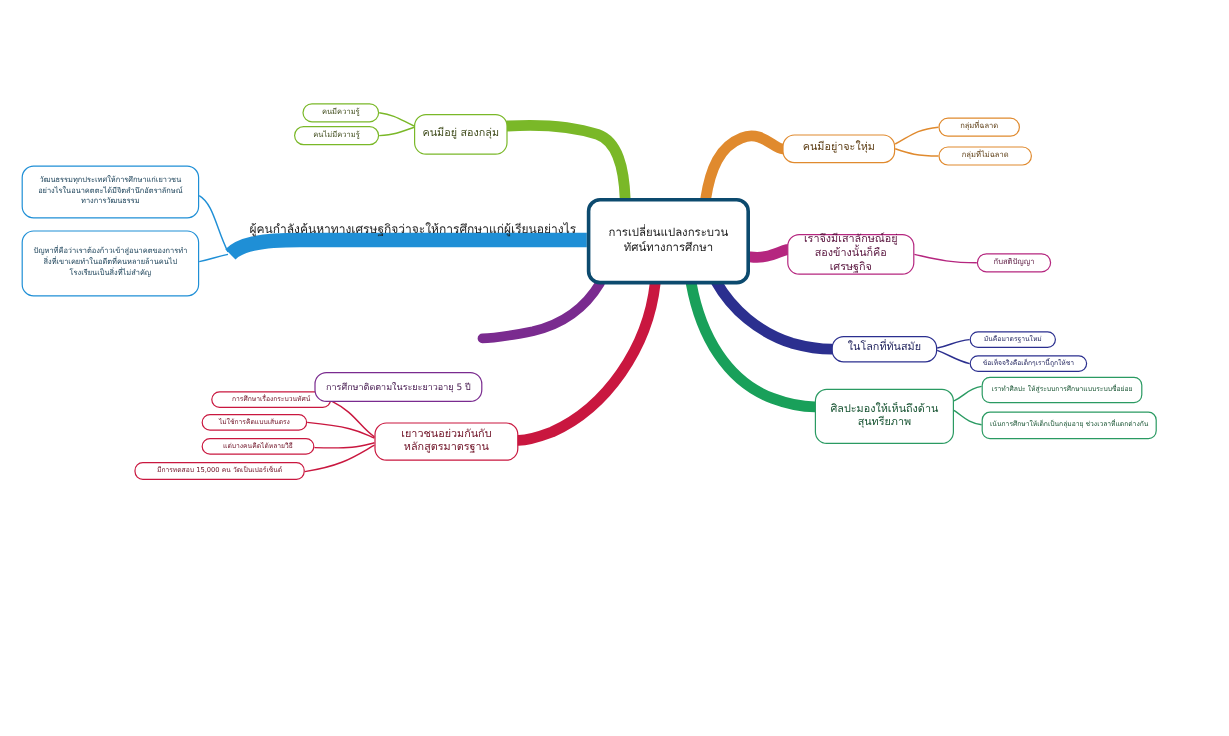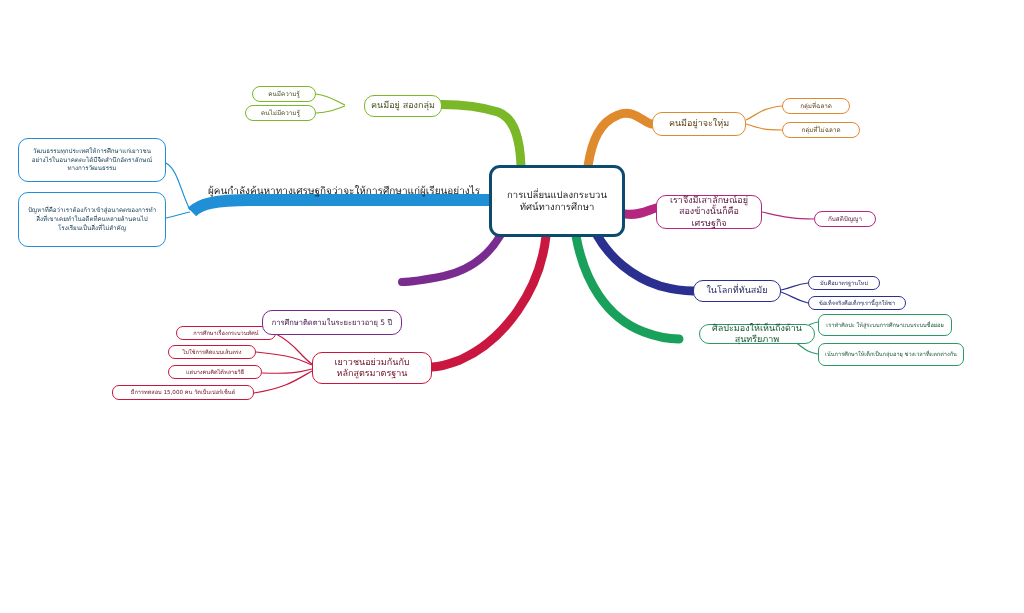--- a/index.html
+++ b/index.html
@@ -150,43 +150,43 @@
 </svg>
 
 <div id="central-node" class="node">การเปลี่ยนแปลงกระบวนทัศน์ทางการศึกษา</div>
 
 <div id="blue-branch-label">ผู้คนกำลังค้นหาทางเศรษฐกิจว่าจะให้การศึกษาแก่ผู้เรียนอย่างไร</div>
 
 <div class="bluebox" style="left:18px; top:138px; width:148px; height:44px;">วัฒนธรรมทุกประเทศให้การศึกษาแก่เยาวชนอย่างไรในอนาคตตะได้มีจิตสำนึกอัตราลักษณ์ทางการวัฒนธรรม</div>
 
 <div class="bluebox" style="left:18px; top:192px; width:148px; height:55px;">ปัญหาที่คือว่าเราต้องก้าวเข้าสู่อนาคตของการทำสิ่งที่เขาเคยทำในอดีตที่คนหลายล้านคนไปโรงเรียนเป็นสิ่งที่ไม่สำคัญ</div>
 
-<div class="node pill main c-green" style="left:364px; top:95px; width:78px; height:22px;">คนมีอยู่ สองกลุ่ม</div>
+<div class="node pill main c-green" style="left:345px; top:95px; width:78px; height:34px;">คนมีอยู่ สองกลุ่ม</div>
 
 <div class="node pill leaf c-green" style="left:252px; top:86px; width:64px; height:16px;">คนมีความรู้</div>
 
 <div class="node pill leaf c-green" style="left:245px; top:105px; width:71px; height:16px;">คนไม่มีความรู้</div>
 
 <div class="node pill main c-orange" style="left:652px; top:112px; width:94px; height:24px;">คนมีอยู่าจะใหุ่ม</div>
 
 <div class="node pill leaf c-orange" style="left:782px; top:98px; width:68px; height:16px;">กลุ่มที่ฉลาด</div>
 
 <div class="node pill leaf c-orange" style="left:782px; top:122px; width:78px; height:16px;">กลุ่มที่ไม่ฉลาด</div>
 
 <div class="node pill main c-magenta" style="left:656px; top:195px; width:106px; height:34px;">เราจึงมีเสาลักษณ์อยู่สองข้างนั้นก็คือเศรษฐกิจ</div>
 
 <div class="node pill leaf c-magenta" style="left:814px; top:211px; width:62px; height:16px;">กับสติปัญญา</div>
 
-<div class="node pill main c-navy" style="left:693px; top:280px; width:88px; height:22px;">ในโลกที่ทันสมัย</div>
+<div class="node pill main c-navy" style="left:693px; top:280px; width:88px; height:22px;font-family:Liberation Mono, monospace;">ในโลกที่ทันสมัย</div>
 
 <div class="node pill leaf2 c-navy" style="left:808px; top:276px; width:72px; height:14px;">มันคือมาตรฐานใหม่</div>
 
 <div class="node pill leaf2 c-navy" style="left:808px; top:296px; width:98px; height:14px;">ข้อเท็จจริงคือเด็กๆเรานี้ถูกให้ชา</div>
 
-<div class="node pill main c-teal" style="left:699px; top:324px; width:116px; height:20px;">ศิลปะมองให้เห็นถึงด้านสุนทรียภาพ</div>
+<div class="node pill main c-teal" style="left:679px; top:324px; width:116px; height:46px;">ศิลปะมองให้เห็นถึงด้านสุนทรียภาพ</div>
 
 <div class="node pill leaf2 c-teal" style="left:818px; top:314px; width:134px; height:22px;">เราทำศิลปะ ให้สู่ระบบการศึกษาแบบระบบซื่อย่อย</div>
 
 <div class="node pill leaf2 c-teal" style="left:818px; top:343px; width:146px; height:23px;">เน้นการศึกษาให้เด็กเป็นกลุ่มอายุ ช่วงเวลาที่แตกต่างกัน</div>
 
 <div class="node pill main c-crimson" style="left:312px; top:352px; width:120px; height:32px;">เยาวชนอย่วมกันกับหลักสูตรมาตรฐาน</div>
 
 <div class="node pill leaf2 c-crimson" style="left:176px; top:326px; width:100px; height:14px;">การศึกษาเรื่องกระบวนทัศน์</div>
 
 <div class="node pill leaf2 c-crimson" style="left:168px; top:345px; width:88px; height:14px;">ไม่ใช้การคิดแบบเส้นตรง</div>

